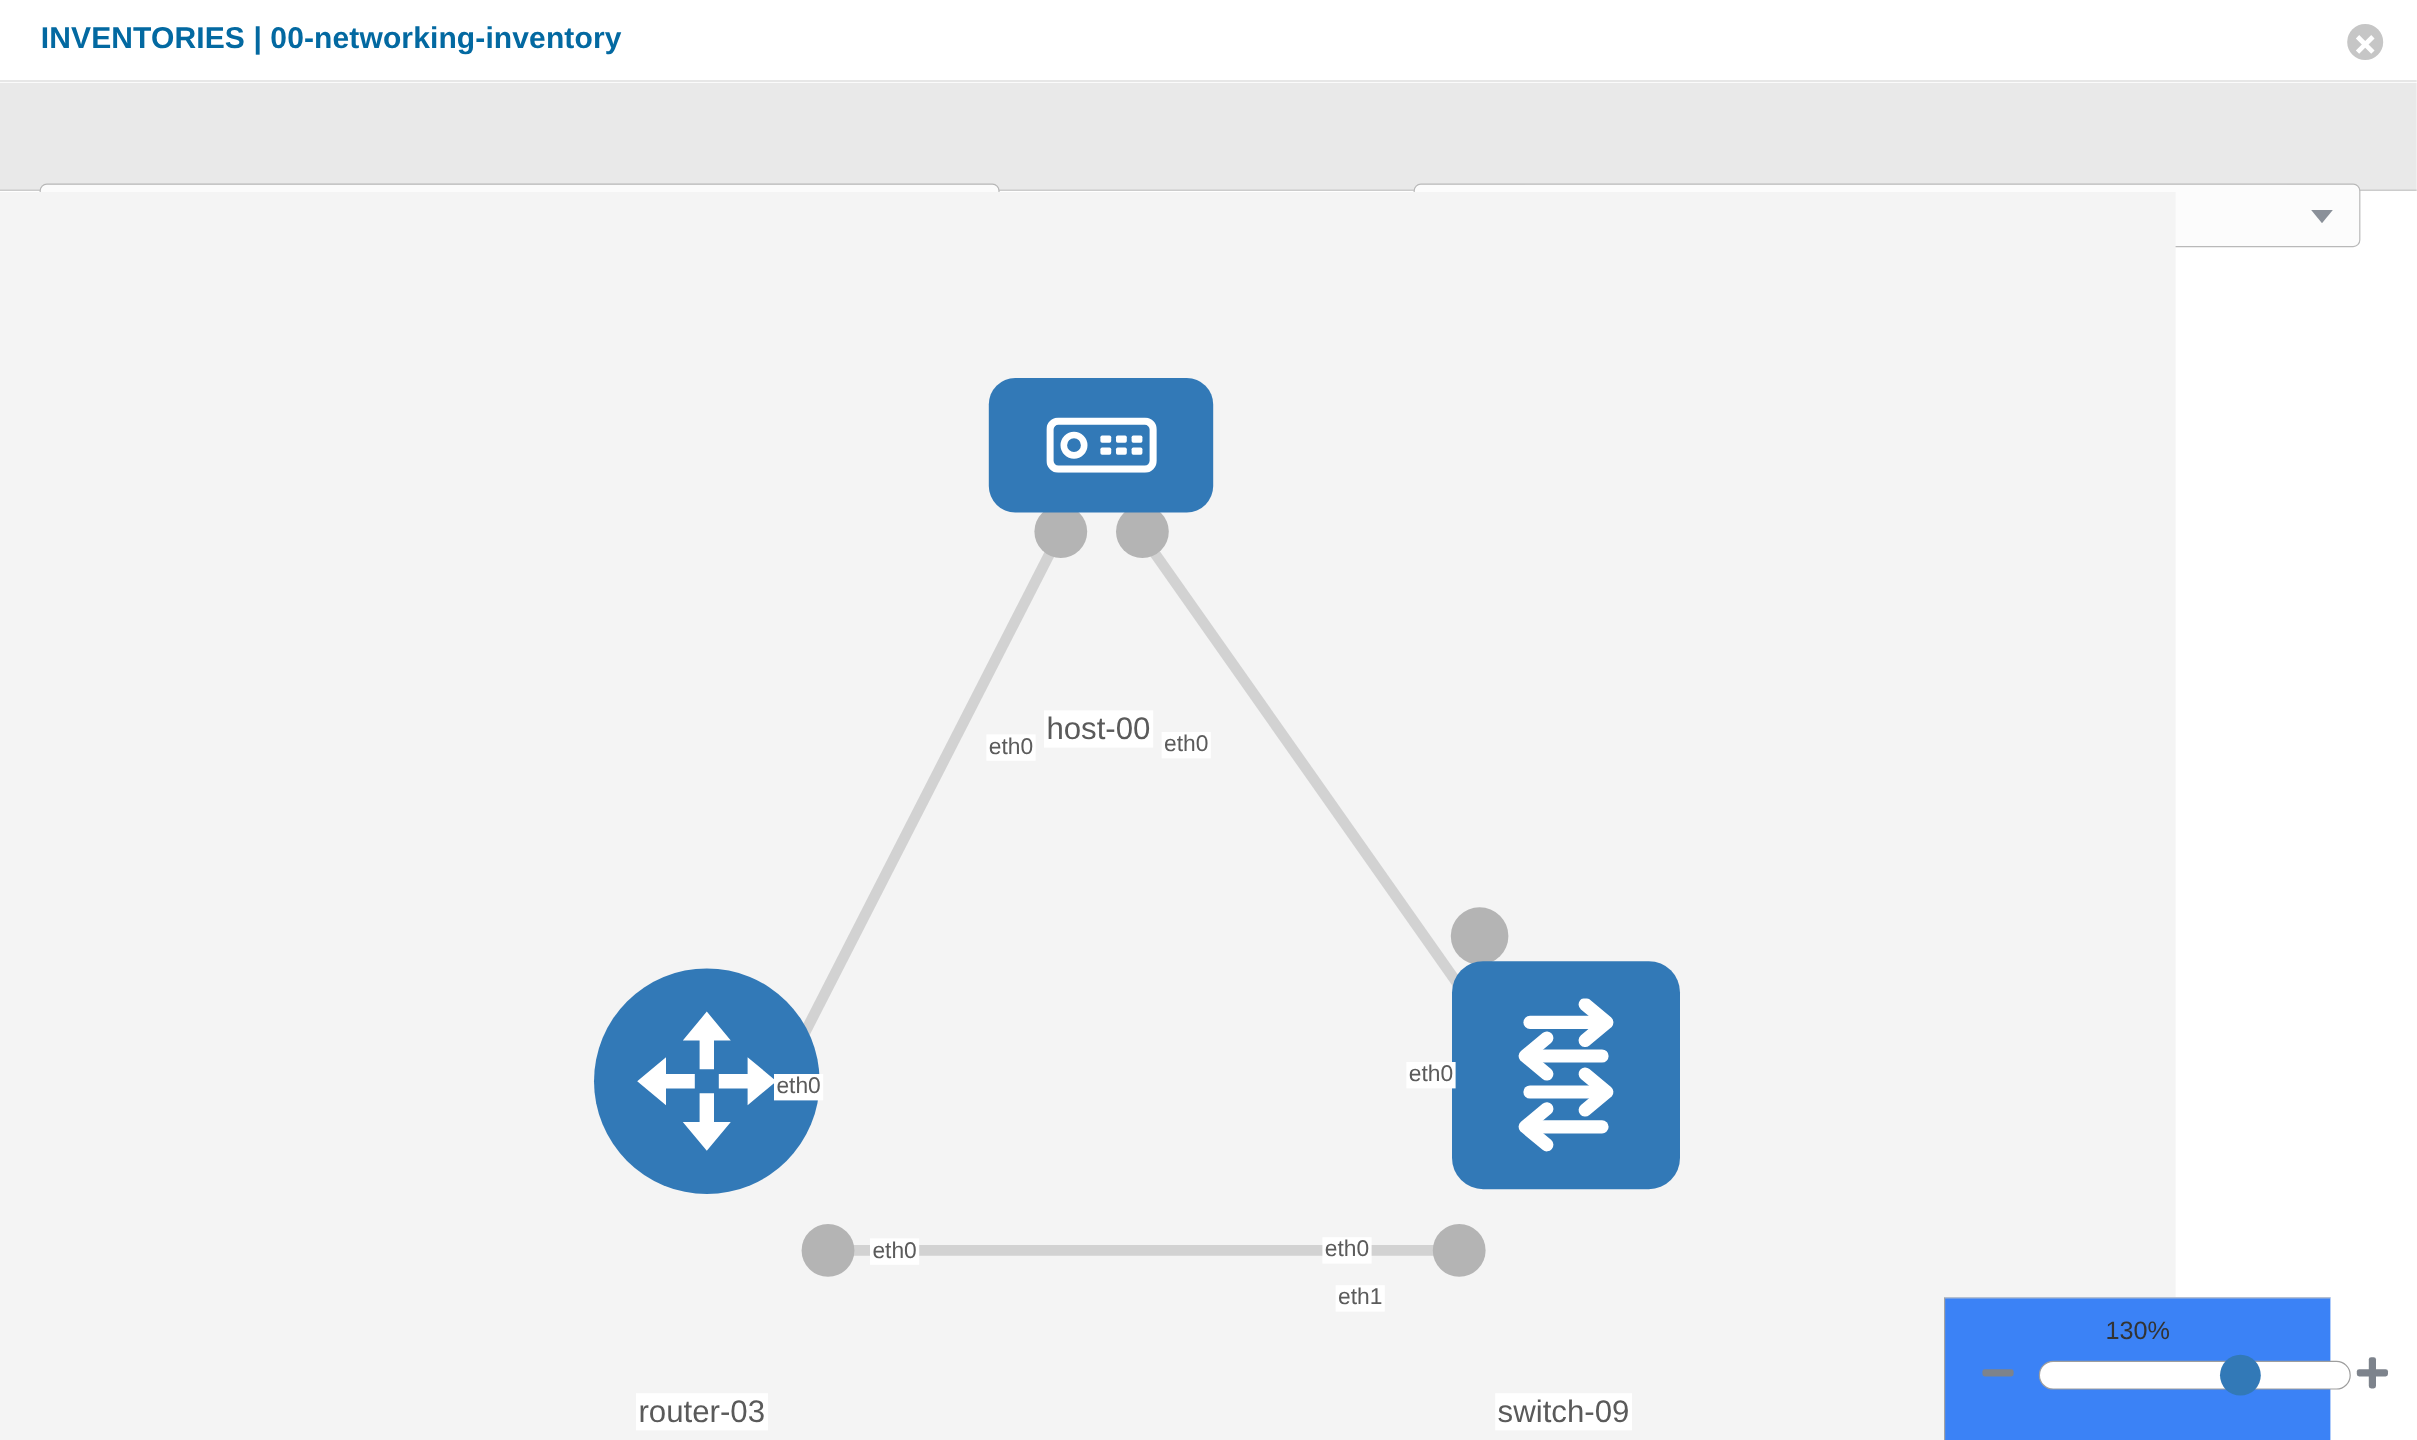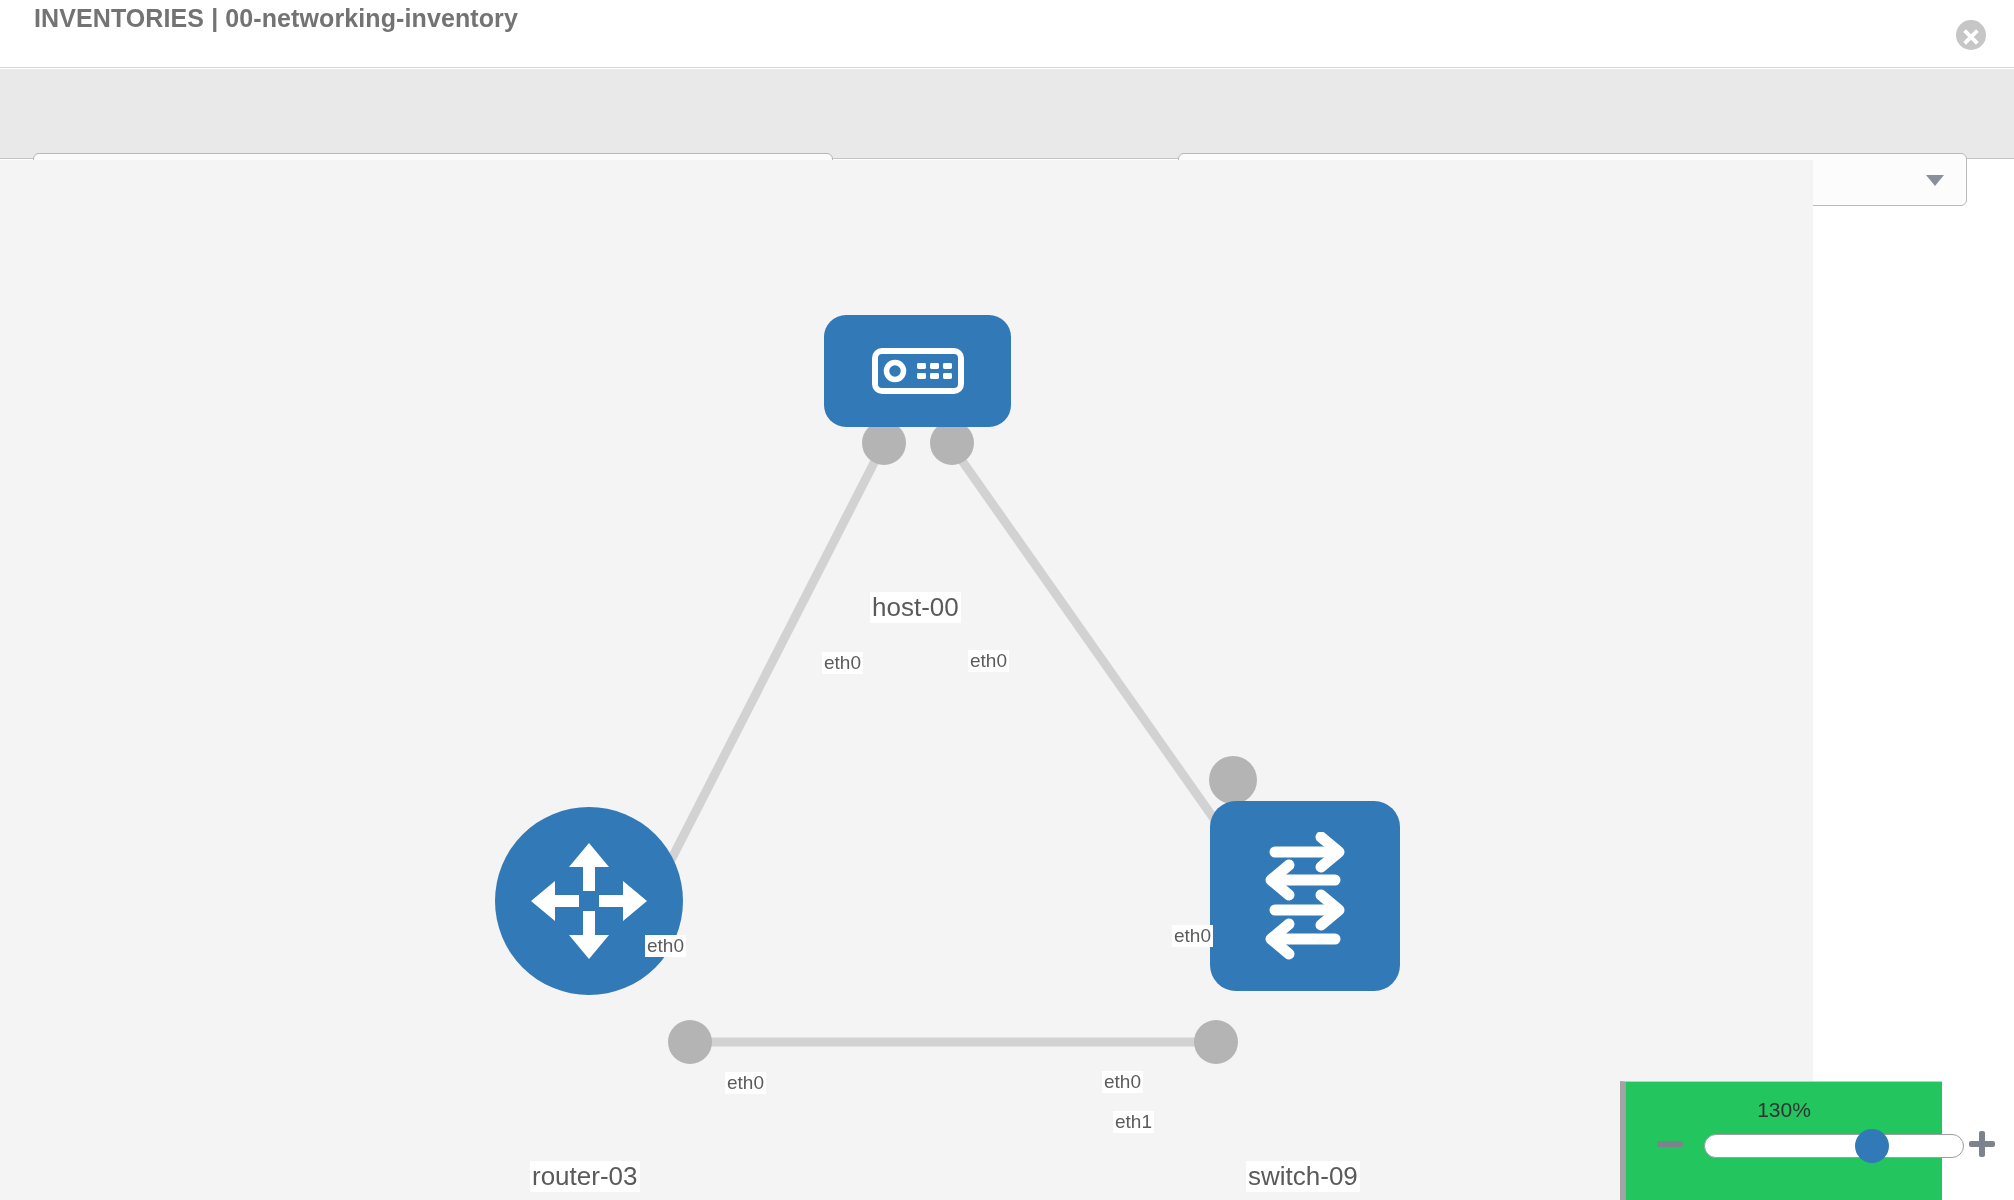--- a/index.html
+++ b/index.html
@@ -26,24 +26,24 @@
     left: 0; top: 0;
     width: 2014px;
     height: 68px;
     background: #ffffff;
     border-bottom: 1px solid #d7d7d7;
   }
 
   .page-title {
     position: absolute;
     left: 34px;
-    top: 4px;
+    top: 18px;
     font-size: 25px;
     font-weight: bold;
-    color: #737373;
+    color: #0369a1;
     letter-spacing: 0.1px;
     white-space: nowrap;
   }
 
   .close-icon {
     position: absolute;
     right: 28px;
     top: 20px;
     width: 30px;
     height: 30px;
@@ -188,41 +188,40 @@
   .label-router { left: 530px;  top: 1001px; }
   .label-switch { left: 1246px; top: 1001px; }
 
   .if-label {
     position: absolute;
     font-size: 19px;
     color: #5b5b5b;
     background: #ffffff;
     white-space: nowrap;
     padding: 0 2px;
-    margin-top: 40px;
   }
 
   .if-host-left   { left: 822px;  top: 452px; }
   .if-host-right  { left: 968px;  top: 450px; }
   .if-router-up   { left: 645px;  top: 735px; }
   .if-switch-up   { left: 1172px; top: 725px; }
   .if-router-mid  { left: 725px;  top: 872px; }
   .if-switch-mid2 { left: 1102px; top: 871px; }
   .if-switch-mid1 { left: 1113px; top: 911px; }
 
   
   .zoom-panel {
     position: absolute;
     left: 1620px;
     top: 1081px;
     width: 322px;
     height: 119px;
-    background: #22c55e;
+    background: #3b82f6;
     border-top: 1px solid #c9c9c9;
-    border-left: 6px solid #a3a3a3;
+    border-left: 1px solid #a3a3a3;
   }
 
   .zoom-value {
     position: absolute;
     left: 0; right: 0;
     top: 16px;
     text-align: center;
     font-size: 21px;
     color: #333333;
   }

